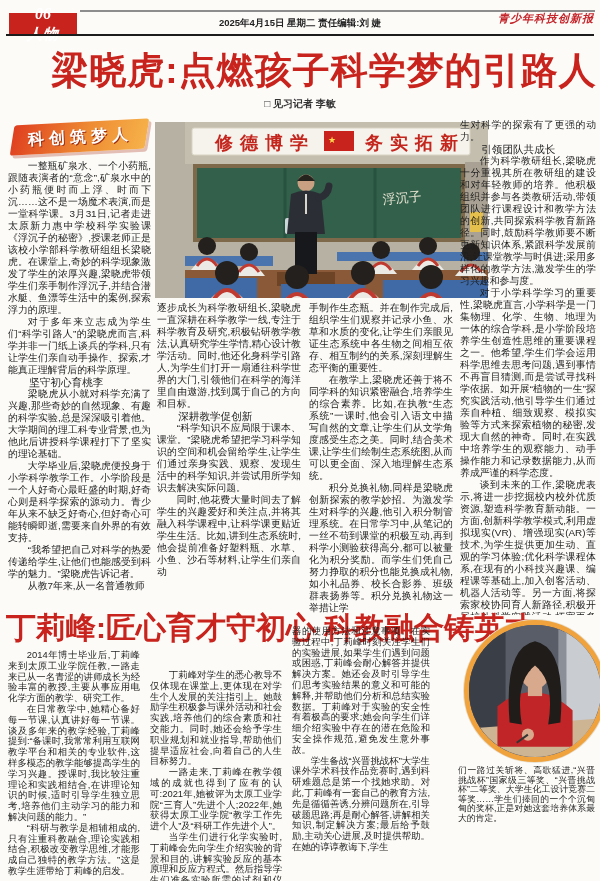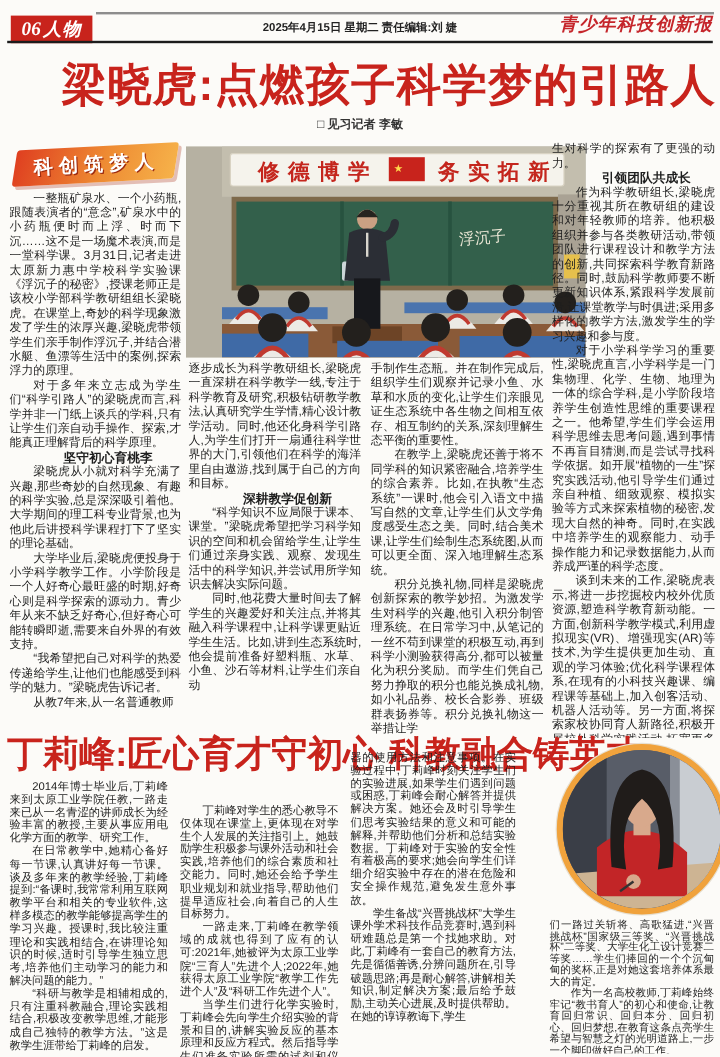--- a/index.html
+++ b/index.html
@@ -1,46 +1,46 @@
 <!DOCTYPE html>
 <html><head>
 <meta charset="utf-8">
 <style>
   html,body{margin:0;padding:0;}
   .page{position:relative;width:600px;height:881px;background:#fcfbf8;overflow:hidden;
         font-family:"Liberation Sans","DejaVu Sans",sans-serif;color:#1e1e1e;}
   
   .rule-top{position:absolute;left:80px;top:10px;right:5px;height:2px;background:#8d8d8d;}
   .page-badge{position:absolute;left:9px;top:13px;width:68px;height:23px;background:#c8231c;
-      display:flex;align-items:center;justify-content:center;gap:2px;}
+      display:flex;align-items:center;justify-content:center;gap:2px;flex-direction:column;}
   .page-no{color:#fff;font-family:"Liberation Serif",serif;font-style:italic;font-weight:bold;font-size:16px;}
   .section{color:#ffffff;font-weight:bold;font-size:15px;letter-spacing:1px;font-style:italic;}
   .dateline{position:absolute;left:0;right:0;top:17px;text-align:center;font-size:9.5px;font-weight:bold;color:#222;}
   .paper-name{position:absolute;right:6px;top:11px;font-family:"DejaVu Serif","Liberation Serif",serif;
-      font-style:italic;font-weight:bold;font-size:15px;color:#c5262b;letter-spacing:1px;}
+      font-style:italic;font-weight:bold;font-size:11px;color:#c5262b;letter-spacing:1px;}
   .rule-bottom{position:absolute;left:6px;right:6px;top:34px;height:2px;background:#1c1c1c;}
   
   .headline1{position:absolute;left:0;right:0;top:46px;text-align:center;font-size:37px;font-weight:bold;
       color:#c8231c;letter-spacing:1px;white-space:nowrap;padding-left:48px;}
   .byline{position:absolute;left:0;right:0;top:97px;text-align:center;font-size:10px;font-weight:bold;color:#333;}
   .badge{position:absolute;left:8px;top:119px;width:145px;height:37px;}
   .badge-ribbon{position:absolute;left:4px;top:3px;right:6px;bottom:4px;
       background:linear-gradient(100deg,#df3f20,#ee8b33 55%,#f6b24a);
       transform:rotate(-3deg) skewX(-12deg);border-radius:3px;box-shadow:3px 3px 0 rgba(170,50,25,.3);}
   .badge-text{position:absolute;left:0;right:0;top:8px;text-align:center;color:#fff;font-weight:bold;
       font-size:16px;letter-spacing:5px;transform:rotate(-3deg);text-shadow:1px 1px 0 #9d2c10;}
   .col{position:absolute;overflow:hidden;text-align:justify;}
   .a1col{font-size:9.9px;line-height:12px;}
   .a1c1{left:8px;top:160px;width:143px;height:455px;}
   .a1c2{left:157px;top:302px;width:144px;height:313px;}
   .a1c3{left:309px;top:302px;width:144px;height:313px;}
   .a1c4{left:460px;top:119px;width:136px;height:496px;}
   .col p{margin:0;text-indent:2em;}
   .col p.cont{text-indent:0;}
-  .subhead{font-weight:bold;font-size:10.6px;text-align:center;margin:9px 0 9px 0;text-indent:0;}
+  .subhead{font-weight:normal;font-size:10.6px;margin:9px 0 9px 0;text-indent:0;}
   .photo1{position:absolute;left:155px;top:122px;width:303px;height:176px;overflow:hidden;background:#b6b1a2;padding-left:30px;}
   
   .headline2{position:absolute;left:6px;top:608px;width:505px;text-align:center;font-size:30px;font-weight:bold;
       color:#c8231c;white-space:nowrap;}
   .a2col{font-size:9.4px;line-height:10.8px;}
   .a2c1{left:8px;top:650px;width:132px;height:228px;}
   .a2c2{left:150px;top:650px;width:132px;height:228px;margin-top:20px;}
   .a2c3{left:292px;top:626px;width:138px;height:228px;}
   .a2c4{left:458px;top:766px;width:137px;height:112px;font-size:8.8px;line-height:9.5px;}
   .photo2{position:absolute;left:464px;top:620px;width:132px;height:132px;border:5px solid #f0a23c;
@@ -220,17 +220,16 @@
     <p>当学生们进行化学实验时,丁莉峰会先向学生介绍实验的背景和目的,讲解实验反应的基本原理和反应方程式。然后指导学生们准备实验所需的试剂和仪器,并详细讲解每种试剂的性质和用途,以及仪</p>
   </div>
 
   <div class="col a2col a2c3">
     <p class="cont">器的使用方法和注意事项。在实验过程中,丁莉峰时刻关注学生们的实验进展,如果学生们遇到问题或困惑,丁莉峰会耐心解答并提供解决方案。她还会及时引导学生们思考实验结果的意义和可能的解释,并帮助他们分析和总结实验数据。丁莉峰对于实验的安全性有着极高的要求;她会向学生们详细介绍实验中存在的潜在危险和安全操作规范,避免发生意外事故。</p>
     <p>学生备战“兴晋挑战杯”大学生课外学术科技作品竞赛时,遇到科研难题总是第一个找她求助。对此,丁莉峰有一套自己的教育方法,先是循循善诱,分辨问题所在,引导破题思路;再是耐心解答,讲解相关知识,制定解决方案;最后给予鼓励,主动关心进展,及时提供帮助。在她的谆谆教诲下,学生</p>
   </div>
 
   <div class="col a2col a2c4">
     <p class="cont">们一路过关斩将、高歌猛进,“兴晋挑战杯”国家级三等奖、“兴晋挑战杯”二等奖、大学生化工设计竞赛二等奖……学生们捧回的一个个沉甸甸的奖杯,正是对她这套培养体系最大的肯定。</p>
-    <p>作为一名高校教师,丁莉峰始终牢记“教书育人”的初心和使命,让教育回归常识、回归本分、回归初心、回归梦想,在教育这条点亮学生希望与智慧之灯的光明道路上,一步一个脚印做好自己的工作。</p>
 
   </div>
 
 </div>
 
 </body></html>

